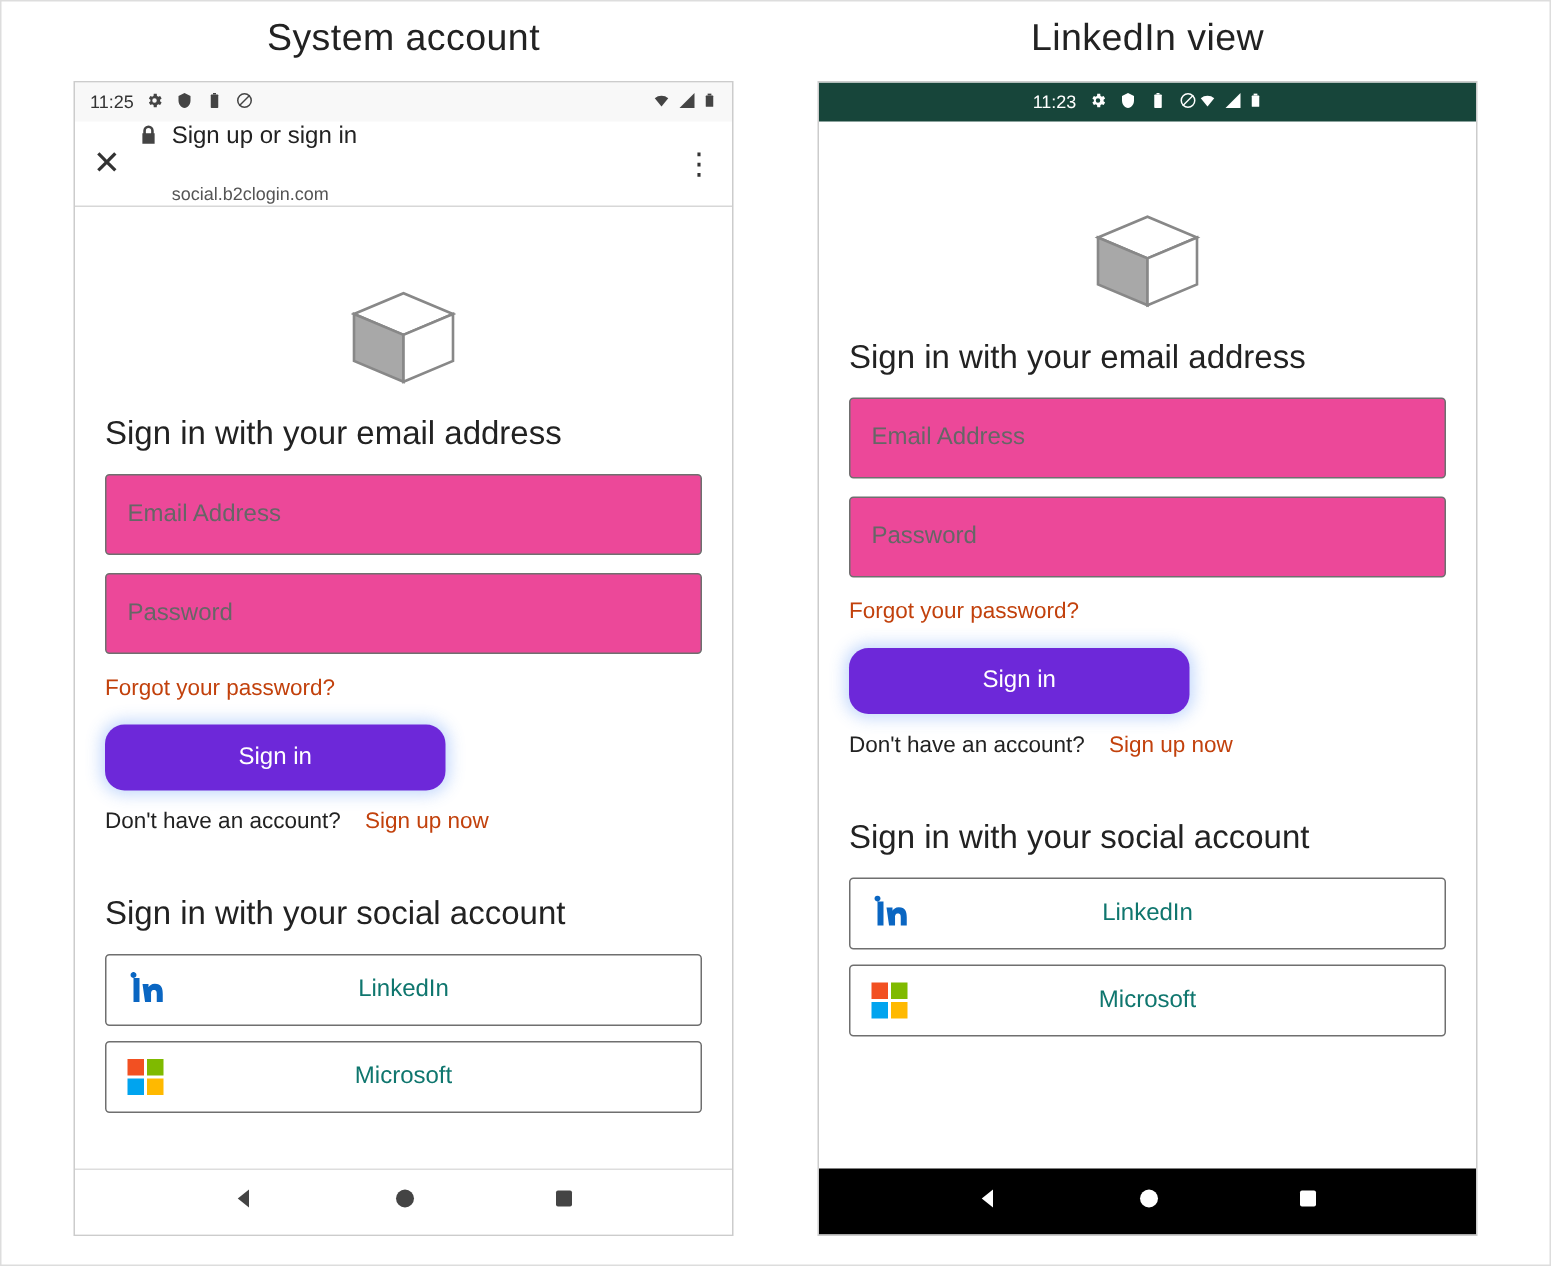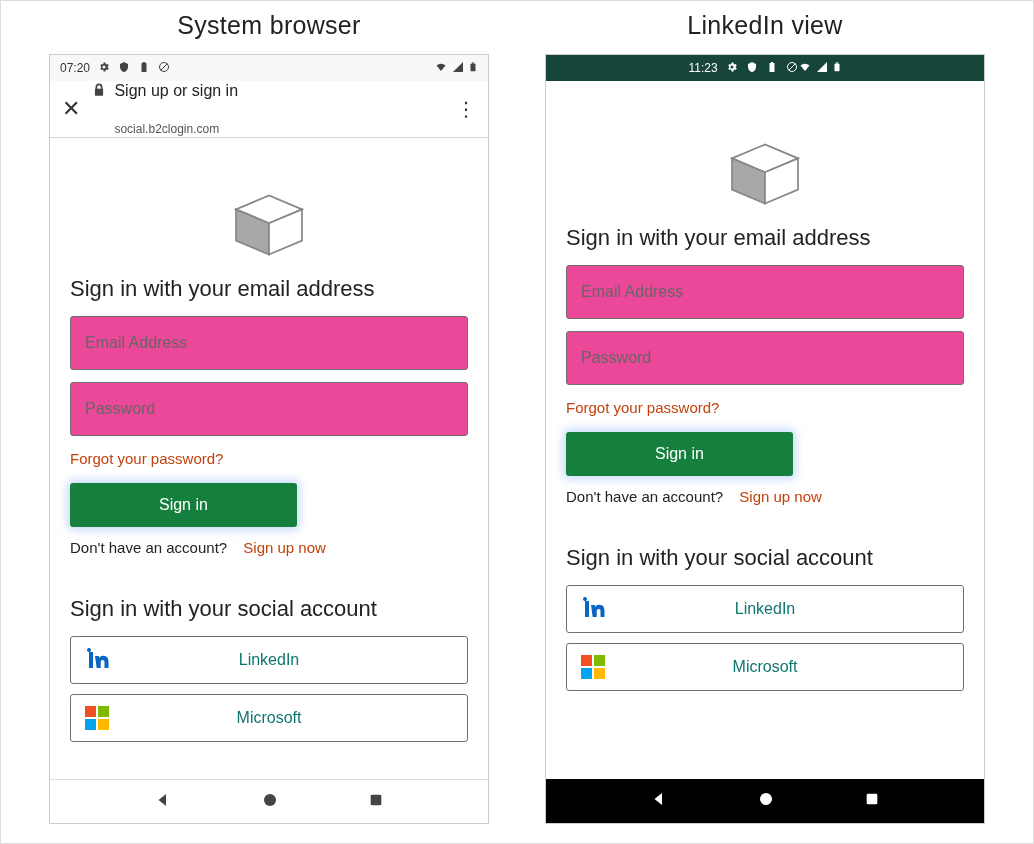--- a/index.html
+++ b/index.html
@@ -27,21 +27,21 @@
   .content { flex: 1; padding: 14px 20px 10px 20px; display: flex; flex-direction: column; margin-top: 40px; }
   .content.embedded { padding-top: 20px; }
   .logo-wrap { display: flex; justify-content: center; margin-bottom: 18px; }
   .cube-svg { width: 88px; height: 66px; }
 
   .heading { font-size: 22px; font-weight: 400; color: #222; margin-bottom: 14px; }
   .field { width: 100%; height: 54px; border: 1px solid #6f6f6f; border-radius: 3px; padding: 0 14px; font-size: 16px; color: #333; margin-bottom: 12px; outline: none; background: #ec4899; }
   .field::placeholder { color: #666; }
   .link { color: #c2410c; font-size: 15px; text-decoration: none; cursor: pointer; }
   .forgot { display: inline-block; margin-top: 2px; margin-bottom: 16px; }
-  .signin-btn { width: 57%; height: 44px; background: #15803d; color: #fff; border: none; border-radius: 3px; font-size: 16px; cursor: pointer; box-shadow: 0 0 10px 3px rgba(66,133,244,0.3); margin-bottom: 12px; }
+  .signin-btn { width: 57%; height: 44px; background: #6d28d9; color: #fff; border: none; border-radius: 13px; font-size: 16px; cursor: pointer; box-shadow: 0 0 10px 3px rgba(66,133,244,0.3); margin-bottom: 12px; }
   .signup-row { font-size: 15px; color: #222; margin-bottom: 40px; }
   .signup-row .link { margin-left: 12px; }
 
   .social-heading { font-size: 22px; font-weight: 400; color: #222; margin-bottom: 14px; }
   .social-btn { width: 100%; height: 48px; border: 1px solid #6f6f6f; border-radius: 3px; background: #fff; display: flex; align-items: center; padding: 0 14px; margin-bottom: 10px; cursor: pointer; }
   .social-btn .sicon-wrap { width: 28px; display: flex; align-items: center; }
   .social-btn .lbl { flex: 1; text-align: center; font-size: 16px; color: #0f766e; padding-right: 28px; }
 
   .nav-bar { height: 44px; display: flex; align-items: center; justify-content: space-around; padding: 0 60px; }
   .nav-bar.light { background: #fff; border-top: 1px solid #ddd; color: #333; }
@@ -50,26 +50,26 @@
   .ms-logo { display: grid; grid-template-columns: 11px 11px; grid-template-rows: 11px 11px; gap: 2px; }
   .ms-logo span:nth-child(1){ background:#f25022; }
   .ms-logo span:nth-child(2){ background:#7fba00; }
   .ms-logo span:nth-child(3){ background:#00a4ef; }
   .ms-logo span:nth-child(4){ background:#ffb900; }
 </style>
 </head>
 <body>
 
 <div class="col">
-  <div class="col-title">System browser</div>
+  <div class="col-title">System account</div>
   <div class="phone">
 
     <div class="status-bar light">
       <div class="status-left">
-        <span>07:20</span>
+        <span>11:25</span>
         <span class="sicon"><svg width="12" height="12" viewBox="0 0 24 24" fill="#444">
               <path d="M19.4 13a7.5 7.5 0 000-2l2.1-1.6-2-3.5-2.5 1a7.5 7.5 0 00-1.7-1L15 3h-4l-.3 2.9a7.5 7.5 0 00-1.7 1l-2.5-1-2 3.5L6.6 11a7.5 7.5 0 000 2l-2.1 1.6 2 3.5 2.5-1a7.5 7.5 0 001.7 1L11 21h4l.3-2.9a7.5 7.5 0 001.7-1l2.5 1 2-3.5zM12 15a3 3 0 110-6 3 3 0 010 6z"></path>
             </svg></span>
         <span class="sicon"><svg width="12" height="12" viewBox="0 0 24 24" fill="#444">
               <path d="M12 2l8 4v6c0 5-3.4 9.3-8 10-4.6-.7-8-5-8-10V6z"></path>
             </svg></span>
         <span class="sicon"><svg width="12" height="12" viewBox="0 0 24 24" fill="#444">
               <rect x="7" y="4" width="10" height="18" rx="1"></rect>
               <rect x="10" y="2" width="4" height="2"></rect>
             </svg></span>

